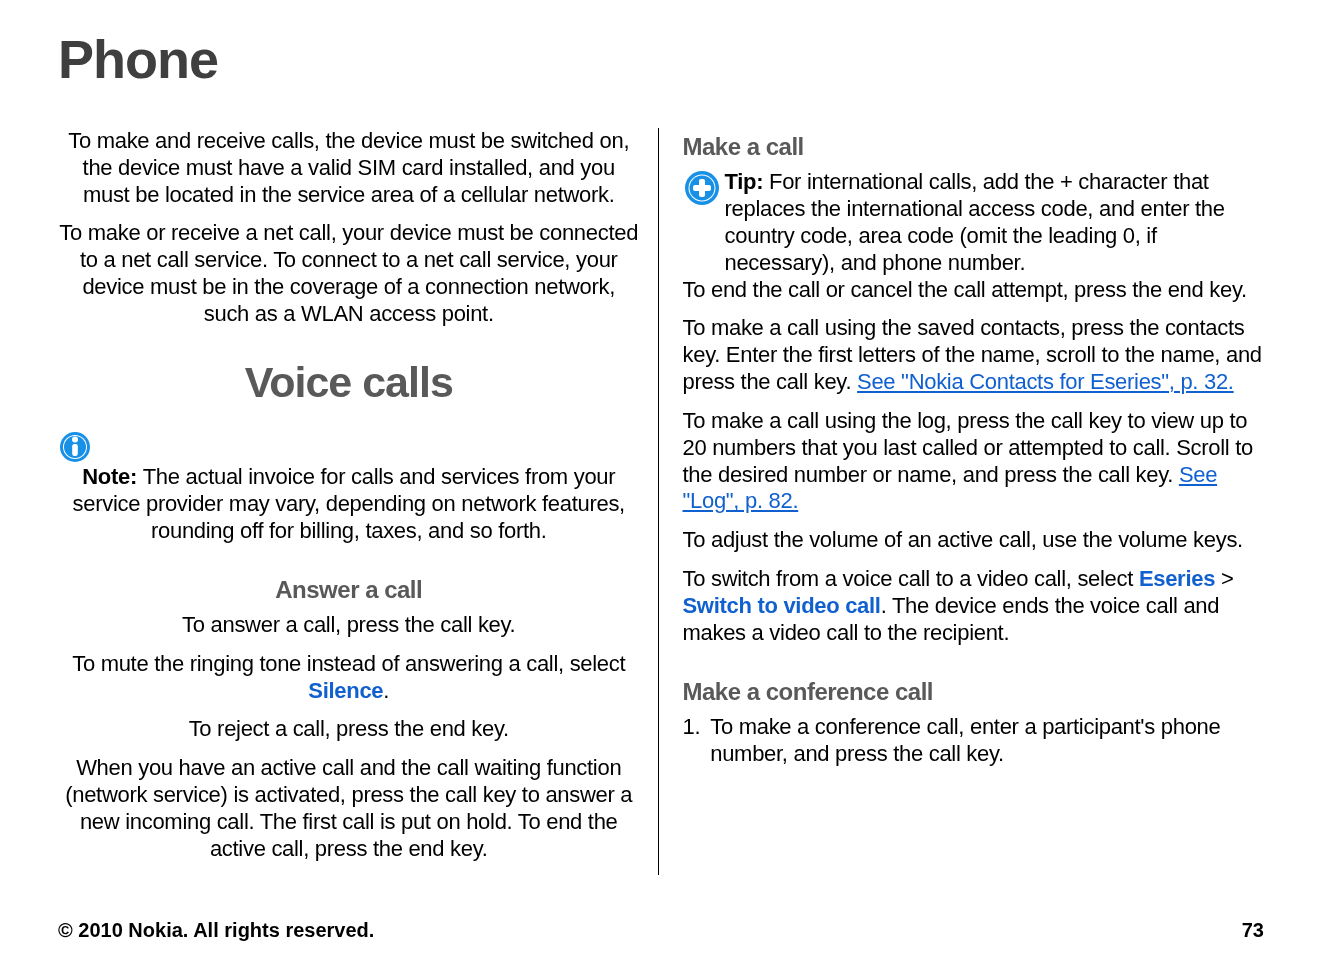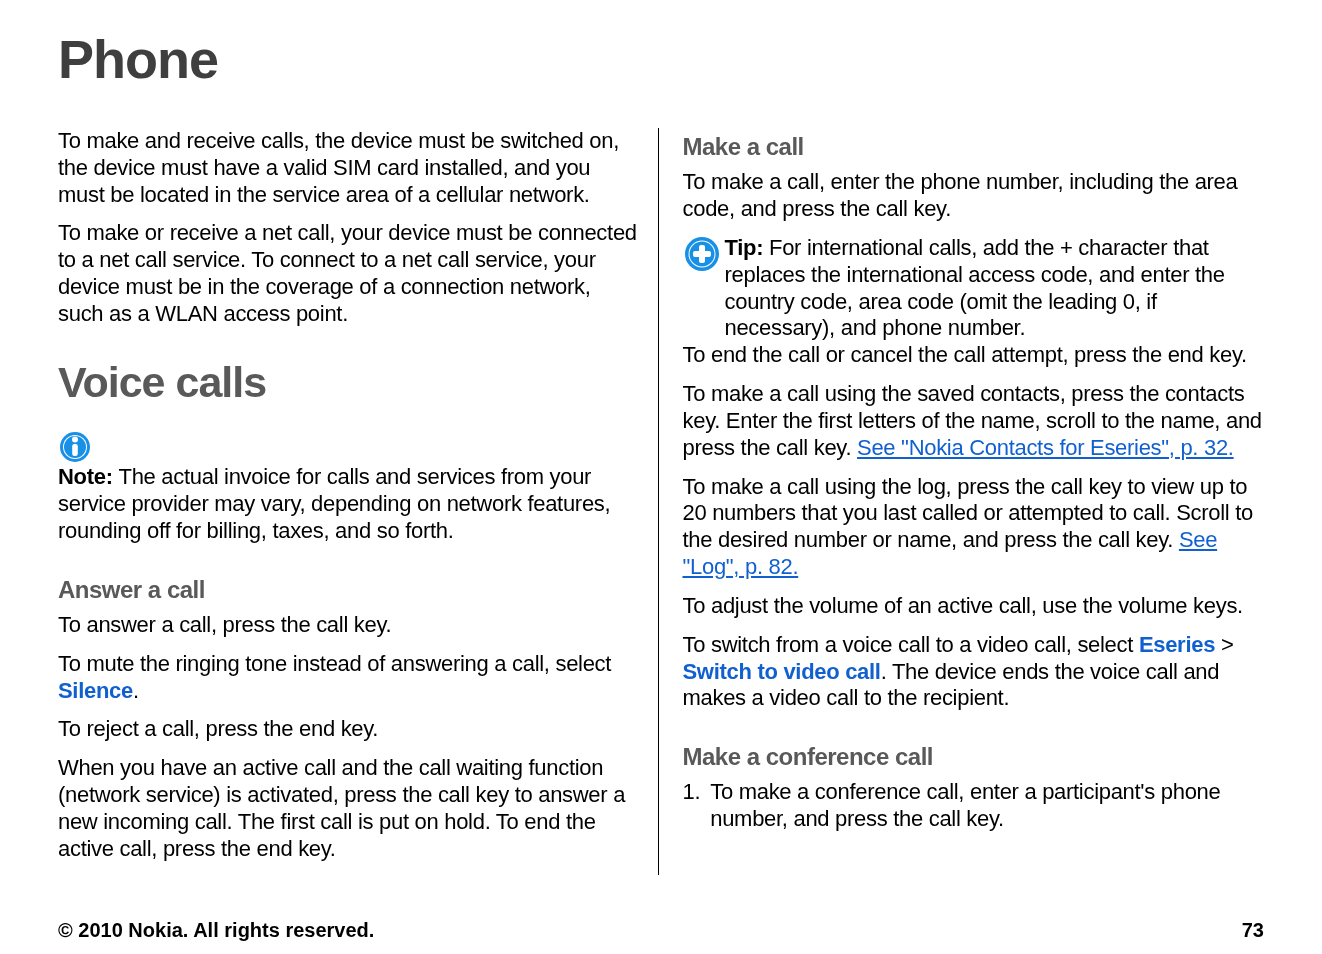--- a/index.html
+++ b/index.html
@@ -47,20 +47,21 @@
     gap: 0;
   }
   .col {
     width: 590px;
     font-size: 22px;
     line-height: 1.22;
     letter-spacing: -0.3px;
   }
   .col.left {
     padding-right: 18px;
+    text-align: center;
   }
   .col.right {
     padding-left: 24px;
     border-left: 1.5px solid #000;
   }
   p { margin: 0 0 10px 0; }
   .para { margin-bottom: 12px; }
   .bold { font-weight: 700; }
   .blue-bold { color: #1060d0; font-weight: 700; }
   a.link, .link { color: #1060d0; text-decoration: underline; }
@@ -129,21 +130,20 @@
       <p class="para">To answer a call, press the call key.</p>
       <p class="para">
         <span>To mute the ringing tone instead of answering a call, select </span><span class="blue-bold">Silence</span><span>.</span>
       </p>
       <p class="para">To reject a call, press the end key.</p>
       <p class="para">When you have an active call and the call waiting function (network service) is activated, press the call key to answer a new incoming call. The first call is put on hold. To end the active call, press the end key.</p>
     </div>
 
     <div class="col right">
       <h3 class="subsection" style="margin-top:4px">Make a call</h3>
-      <p class="para">To make a call, enter the phone number, including the area code, and press the call key.</p>
 
       <div class="tip-row">
         <span class="tip-icon">
           <svg width="38" height="38" viewBox="0 0 38 38">
             <circle cx="19" cy="19" r="17" fill="#1790e6"></circle>
             <circle cx="19" cy="19" r="13.5" fill="#ffffff"></circle>
             <circle cx="19" cy="19" r="12.5" fill="#1790e6"></circle>
             <rect x="16" y="10" width="6" height="18" rx="2" fill="#ffffff"></rect>
             <rect x="10" y="16" width="18" height="6" rx="2" fill="#ffffff"></rect>
           </svg>

